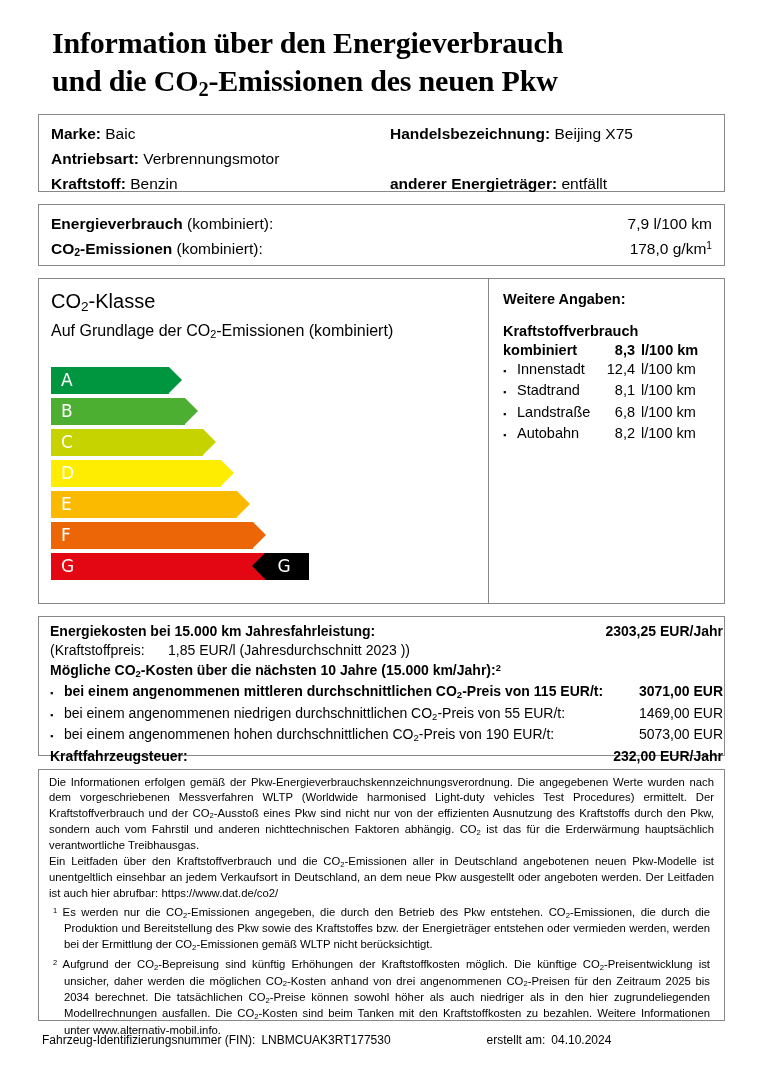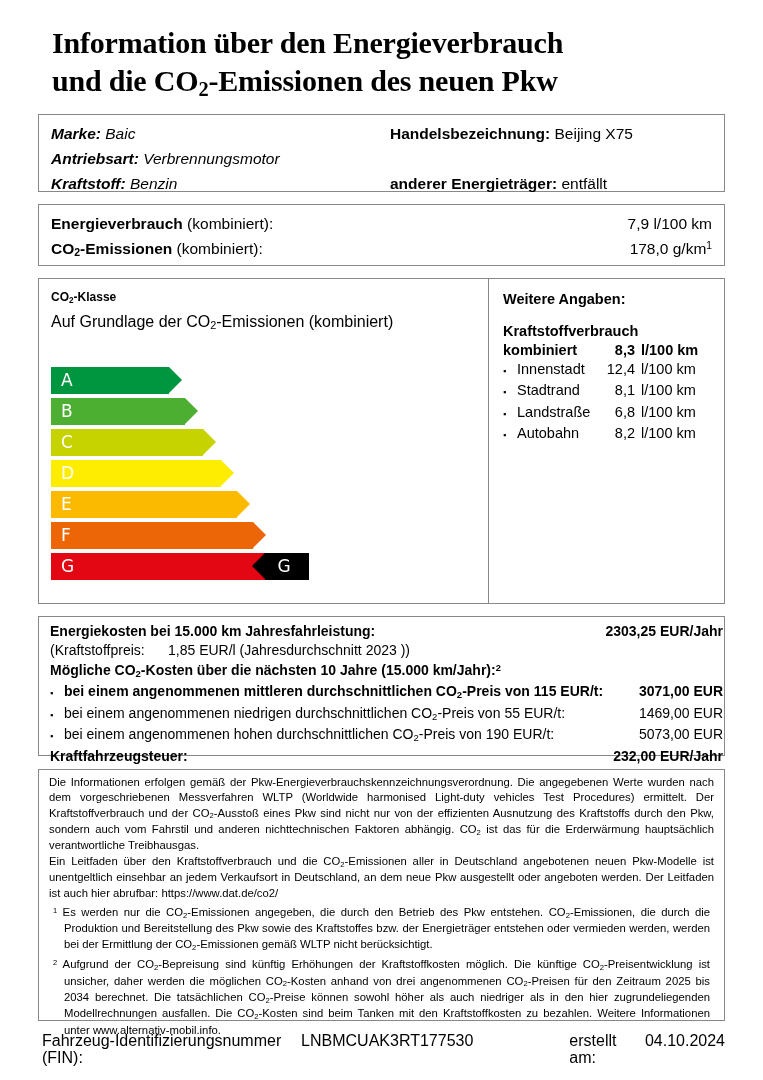--- a/index.html
+++ b/index.html
@@ -48,21 +48,21 @@
   
   .veh-box {
     margin-top: 13px;
     height: 78px;
     position: relative;
   }
   .veh-col {
     position: absolute;
     top: 6px;
   }
-  .veh-col.left { left: 12px; font-style: italic; }
+  .veh-col.left { left: 12px; }
   .veh-col.right { left: 351px; }
   .veh-row {
     font-size: 15.5px;
     line-height: 25px;
     white-space: nowrap;
   }
   .veh-row b { font-weight: bold; }
   .veh-row .val { font-weight: normal; }
   .veh-row.gap { height: 25px; }
 
@@ -96,23 +96,23 @@
     box-sizing: border-box;
   }
   .class-right {
     flex: 1;
     position: relative;
     padding: 10px 10px 0 14px;
     box-sizing: border-box;
   }
   .class-head {
     padding: 7px 0 0 12px;
-    font-size: 12px;
-    font-weight: bold;
-    line-height: 22px;
+    font-size: 20px;
+    font-weight: normal;
+    line-height: 30px;
   }
   .class-sub {
     padding: 0 0 0 12px;
     font-size: 16px;
     font-weight: normal;
     line-height: 24px;
   }
 
   
   .bars {
@@ -275,21 +275,21 @@
     text-align: justify;
     margin: 4px;
     padding-left: 11px;
     text-indent: -11px;
   }
 
   
   .footer {
     margin-top: 11px;
     display: flex;
-    font-size: 16px;
+    font-size: 12px;
     line-height: 17px;
     padding-left: 4px;
   }
   .footer .fin-label { padding-right: 6px; }
   .footer .fin-val { }
   .footer .made { padding-left: 96px; }
   .footer .made-val { padding-left: 6px; }
 </style>
 </head>
 <body>

